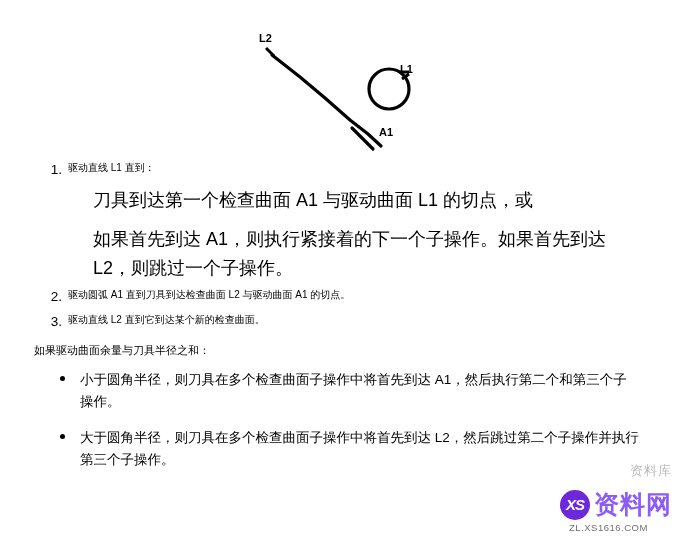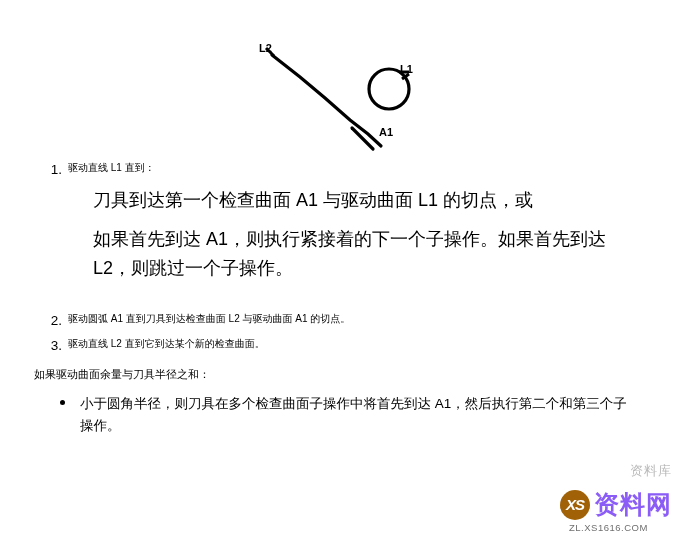--- a/index.html
+++ b/index.html
@@ -33,21 +33,21 @@
     top: 0;
   }
   .fig-label {
     position: absolute;
     font-family: "Liberation Sans", sans-serif;
     font-weight: bold;
     font-size: 11px;
     color: #000;
     letter-spacing: 0px;
   }
-  .lbl-l2 { left: 259px; top: 42px; }
+  .lbl-l2 { left: 259px; top: 32px; }
   .lbl-l1 { left: 400px; top: 63px; }
   .lbl-a1 { left: 379px; top: 126px; }
 
   
   .body-text {
     position: relative;
     padding: 0 40px 0 34px;
     font-size: 13.5px;
     line-height: 1.55;
   }
@@ -72,21 +72,21 @@
   }
   .step-title {
     font-size: 10px;
     margin-bottom: 10px;
   }
   .sub-para {
     margin: 0 0 11px 25px;
     font-size: 18px;
     line-height: 1.6;
   }
-  .sub-para.last { margin-bottom: 28px; }
+  .sub-para.last { margin-bottom: 4px; }
 
   .plain-para {
     margin: 14px 0 10px 0;
     font-size: 11px;
     padding-left: 0px;
   }
 
   ul.bullets {
     list-style: none;
     margin: 0;
@@ -130,21 +130,21 @@
     font-family: "Liberation Sans", sans-serif;
   }
   .wm-logo-row {
     display: flex;
     align-items: center;
   }
   .wm-badge {
     width: 30px;
     height: 30px;
     border-radius: 50%;
-    background: #a16207;
+    background: #6d28d9;
     color: #ffffff;
     font-size: 15px;
     font-weight: bold;
     font-style: italic;
     display: flex;
     align-items: center;
     justify-content: center;
     letter-spacing: -1px;
   }
   .wm-name {
@@ -209,20 +209,24 @@
 
     </ol>
 
     <p class="plain-para">如果驱动曲面余量与刀具半径之和：</p>
 
     <ul class="bullets">
       <li>
         <span class="dot"></span>
         <span>小于圆角半径，则刀具在多个检查曲面子操作中将首先到达  A1，然后执行第二个和第三个子操作。</span>
       </li>
+      <li>
+        <span class="dot"></span>
+        <span>大于圆角半径，则刀具在多个检查曲面子操作中将首先到达  L2，然后跳过第二个子操作并执行第三个子操作。</span>
+      </li>
     </ul>
 
   </div>
 
   <div class="wm-right">资料库</div>
 
   <div class="wm-logo">
     <div class="wm-logo-row">
       <span class="wm-badge">XS</span>
       <span class="wm-name">资料网</span>

